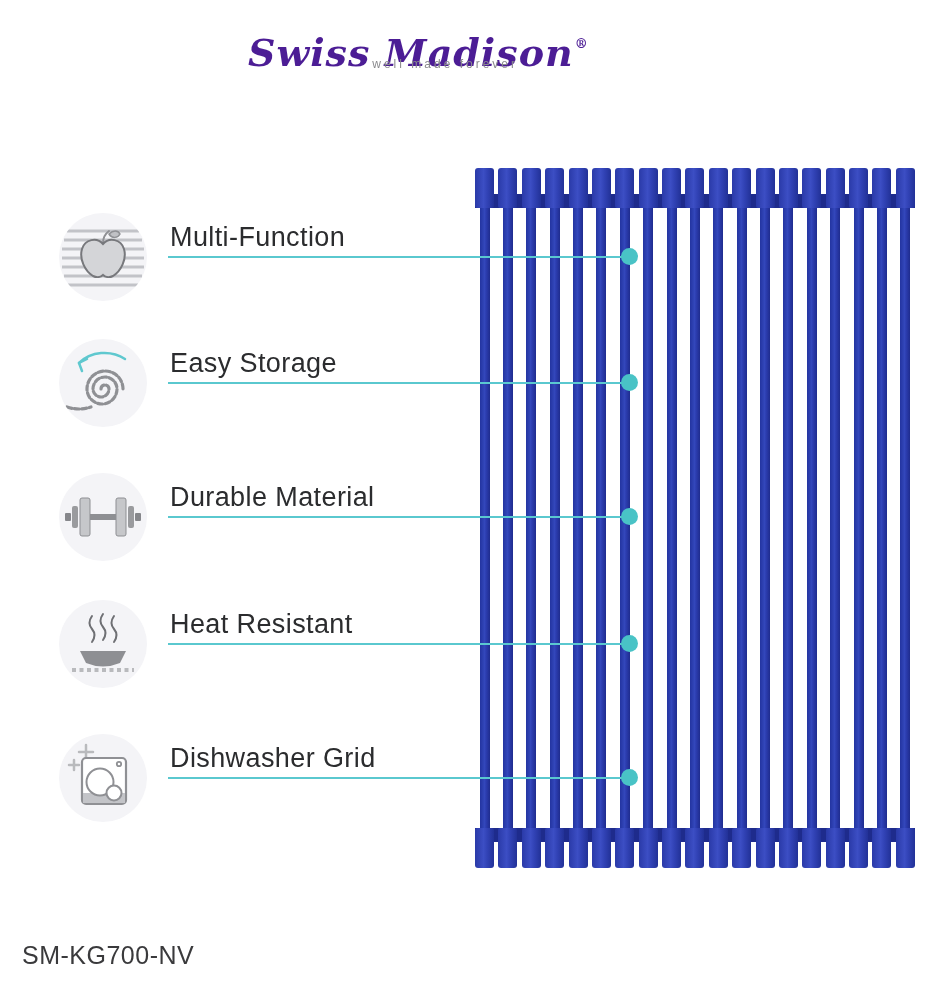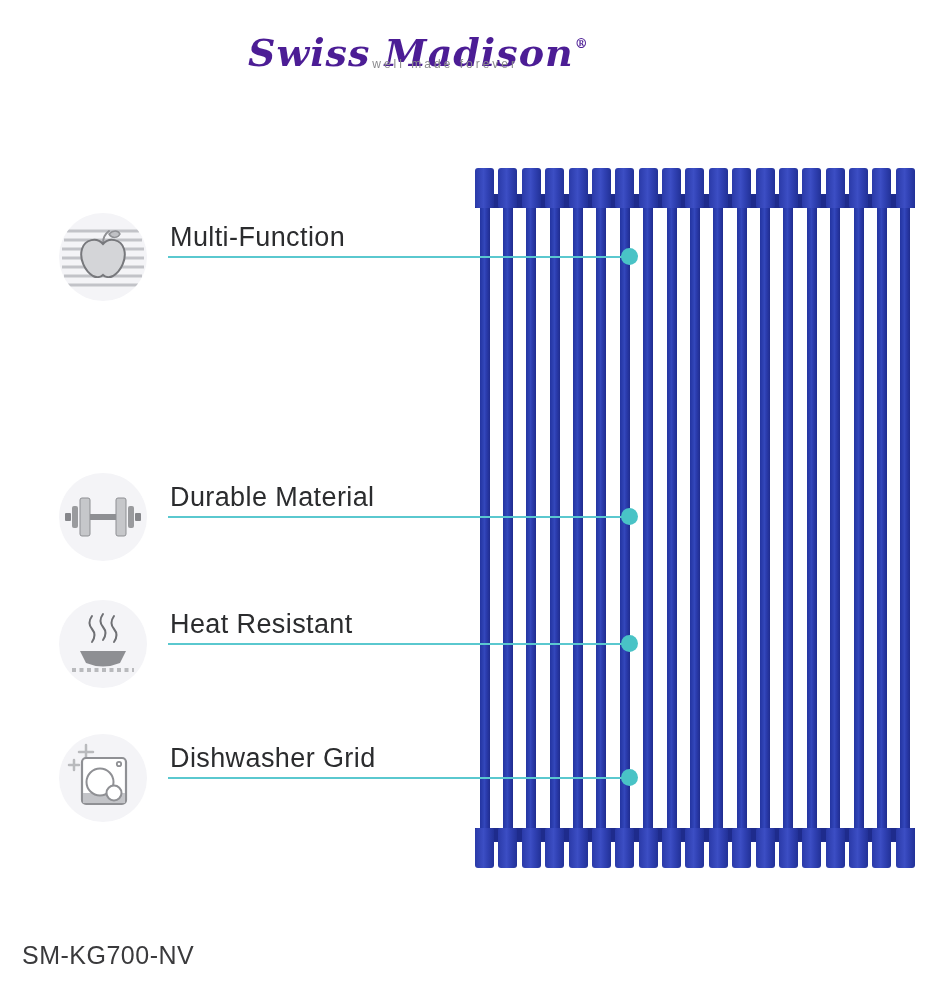--- a/index.html
+++ b/index.html
@@ -72,20 +72,33 @@
         <path class="ln" stroke-width="2" d="M44 30 C44 24 46 21 50 18"></path>
         <path d="M50 21 c4,-4 9,-4 11,0 c-2,4 -8,5 -11,0 z" fill="#c0c1c5" stroke="#8f9094" stroke-width="1.5"></path>
         <path d="M44 31 C38 24 26 26 23 36 C20 46 26 58 34 63 C38 65 42 64 44 62 C46 64 50 65 54 63 C62 58 68 46 65 36 C62 26 50 24 44 31 Z" fill="#d4d5d8" stroke="#77787c" stroke-width="2"></path>
       </svg>
     </div>
     <div class="feature-label">Multi-Function</div>
     <div class="callout-line"></div>
     <div class="callout-dot"></div>
   </div>
 
+  <div class="feature f2">
+    <div class="icon-circle">
+      <svg width="88" height="88" viewBox="0 0 88 88">
+        <path d="M66 20 A34 30 0 0 0 20 24" fill="none" stroke="#5fc8cf" stroke-width="2.5" stroke-linecap="round"></path>
+        <path d="M20 24 l8 -4 M20 24 l3 8" fill="none" stroke="#5fc8cf" stroke-width="2.5" stroke-linecap="round"></path>
+        <path class="ln" stroke-width="3.2" stroke-dasharray="5 2.5" d="M42 50 a4 4 0 0 1 8 0 a8 8 0 0 1 -16 0 a12 12 0 0 1 24 0 a15 15 0 0 1 -30 0 a18 18 0 0 1 36 0"></path>
+        <path class="ln" stroke-width="3.2" stroke-dasharray="5 2.5" d="M8 68 q12 4 24 0"></path>
+      </svg>
+    </div>
+    <div class="feature-label">Easy Storage</div>
+    <div class="callout-line"></div>
+    <div class="callout-dot"></div>
+  </div>
 
   <div class="feature f4">
     <div class="icon-circle">
       <svg width="88" height="88" viewBox="0 0 88 88">
         <g fill="none" stroke="#6f7074" stroke-width="2" stroke-linecap="round">
           <path d="M33 16 q-5 7 0 13 q5 6 0 13"></path>
           <path d="M44 14 q-5 7 0 13 q5 6 0 13"></path>
           <path d="M55 16 q-5 7 0 13 q5 6 0 13"></path>
         </g>
         <path d="M21 51 L67 51 L61 63 Q44 70 27 63 Z" fill="#8e8f93"></path>

